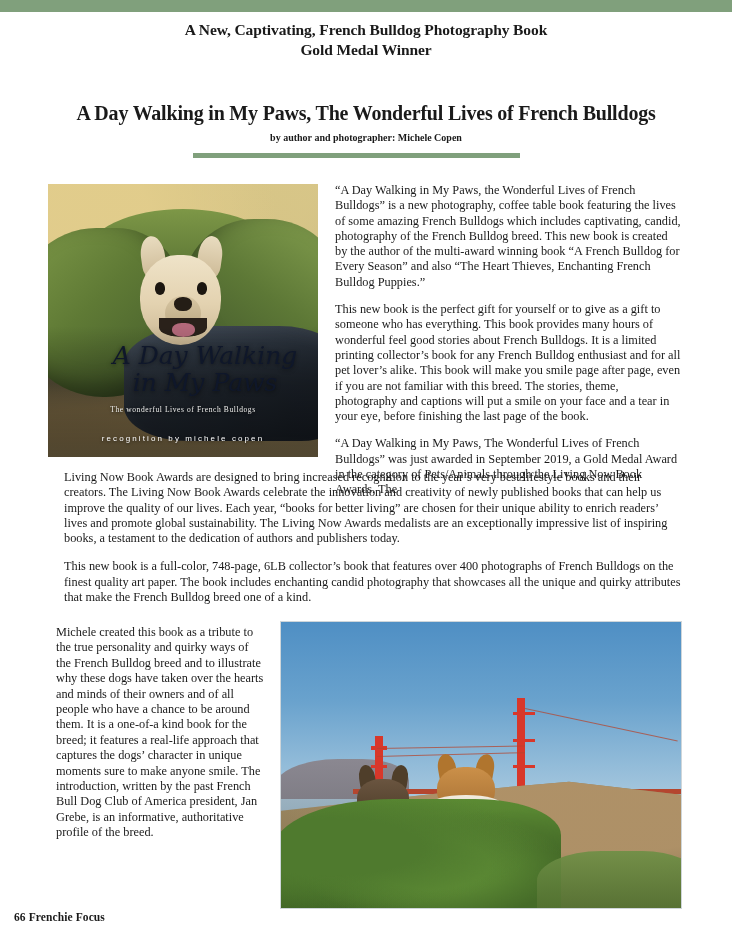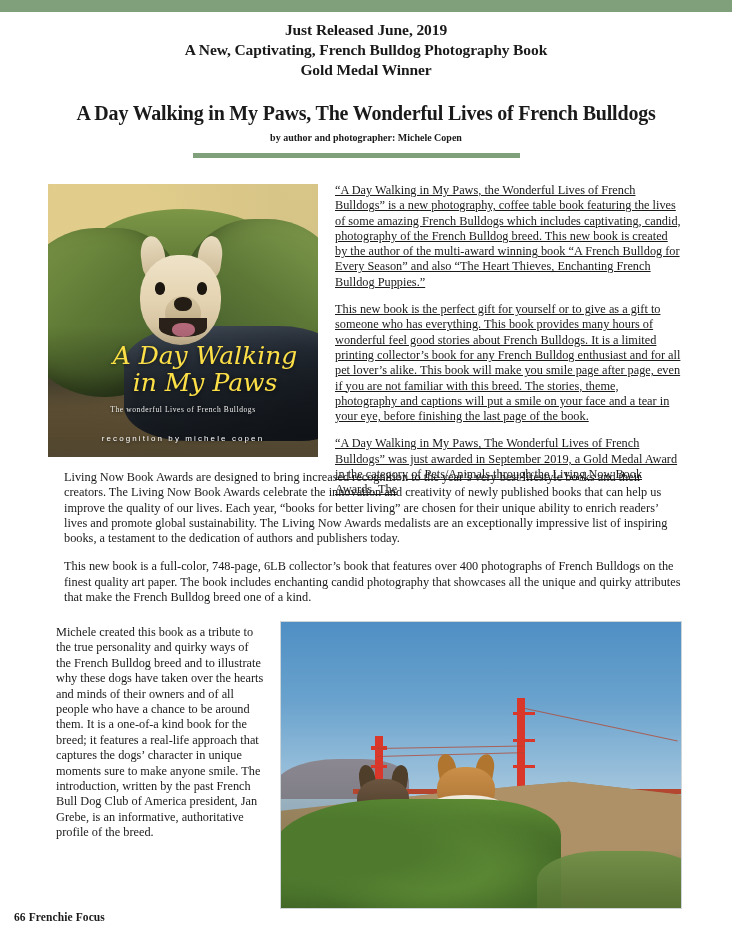--- a/index.html
+++ b/index.html
@@ -188,21 +188,21 @@
     position: absolute;
     left: 0; right: 0; bottom: 0;
     height: 48%;
     background: linear-gradient(180deg, rgba(0,0,0,0) 0%, rgba(0,0,0,0.30) 45%, rgba(0,0,0,0.42) 100%);
   }
   .cover-title {
     position: absolute;
     left: 0; right: 0;
     top: 58%;
     text-align: center;
-    color: #fde047;
+    color: #0f172a;
     font-family: "DejaVu Serif", serif;
     font-style: italic;
     font-size: 25px;
     line-height: 27px;
     text-shadow: 0 1px 4px rgba(0,0,0,0.55);
     padding-left: 44px;
   }
   .cover-title .l2 { display: block; }
   .cover-sub {
     position: absolute;
@@ -226,21 +226,20 @@
     letter-spacing: 2.1px;
     text-shadow: 0 1px 3px rgba(0,0,0,0.6);
   }
 
   
   .col-right {
     position: absolute;
     left: 335px;
     top: 183px;
     width: 347px;
-    text-decoration: underline;
   }
   .para {
     font-size: 12.3px;
     line-height: 15.3px;
     text-align: left;
     margin: 0 0 12px 0;
   }
   .full-block {
     position: absolute;
     left: 56px;
@@ -428,21 +427,20 @@
   }
 </style>
 </head>
 <body>
 
 <div class="page">
 
   <div class="top-band"></div>
 
   <div class="kicker-block">
-    <div class="kicker">Just Released June, 2019</div>
     <div class="kicker">A New, Captivating, French Bulldog Photography Book</div>
     <div class="kicker">Gold Medal Winner</div>
   </div>
 
   <div class="title-block">
     <div class="main-title">A Day Walking in My Paws, The Wonderful Lives of French Bulldogs</div>
     <div class="byline">by author and photographer: Michele Copen</div>
   </div>
 
   <div class="rule"></div>

